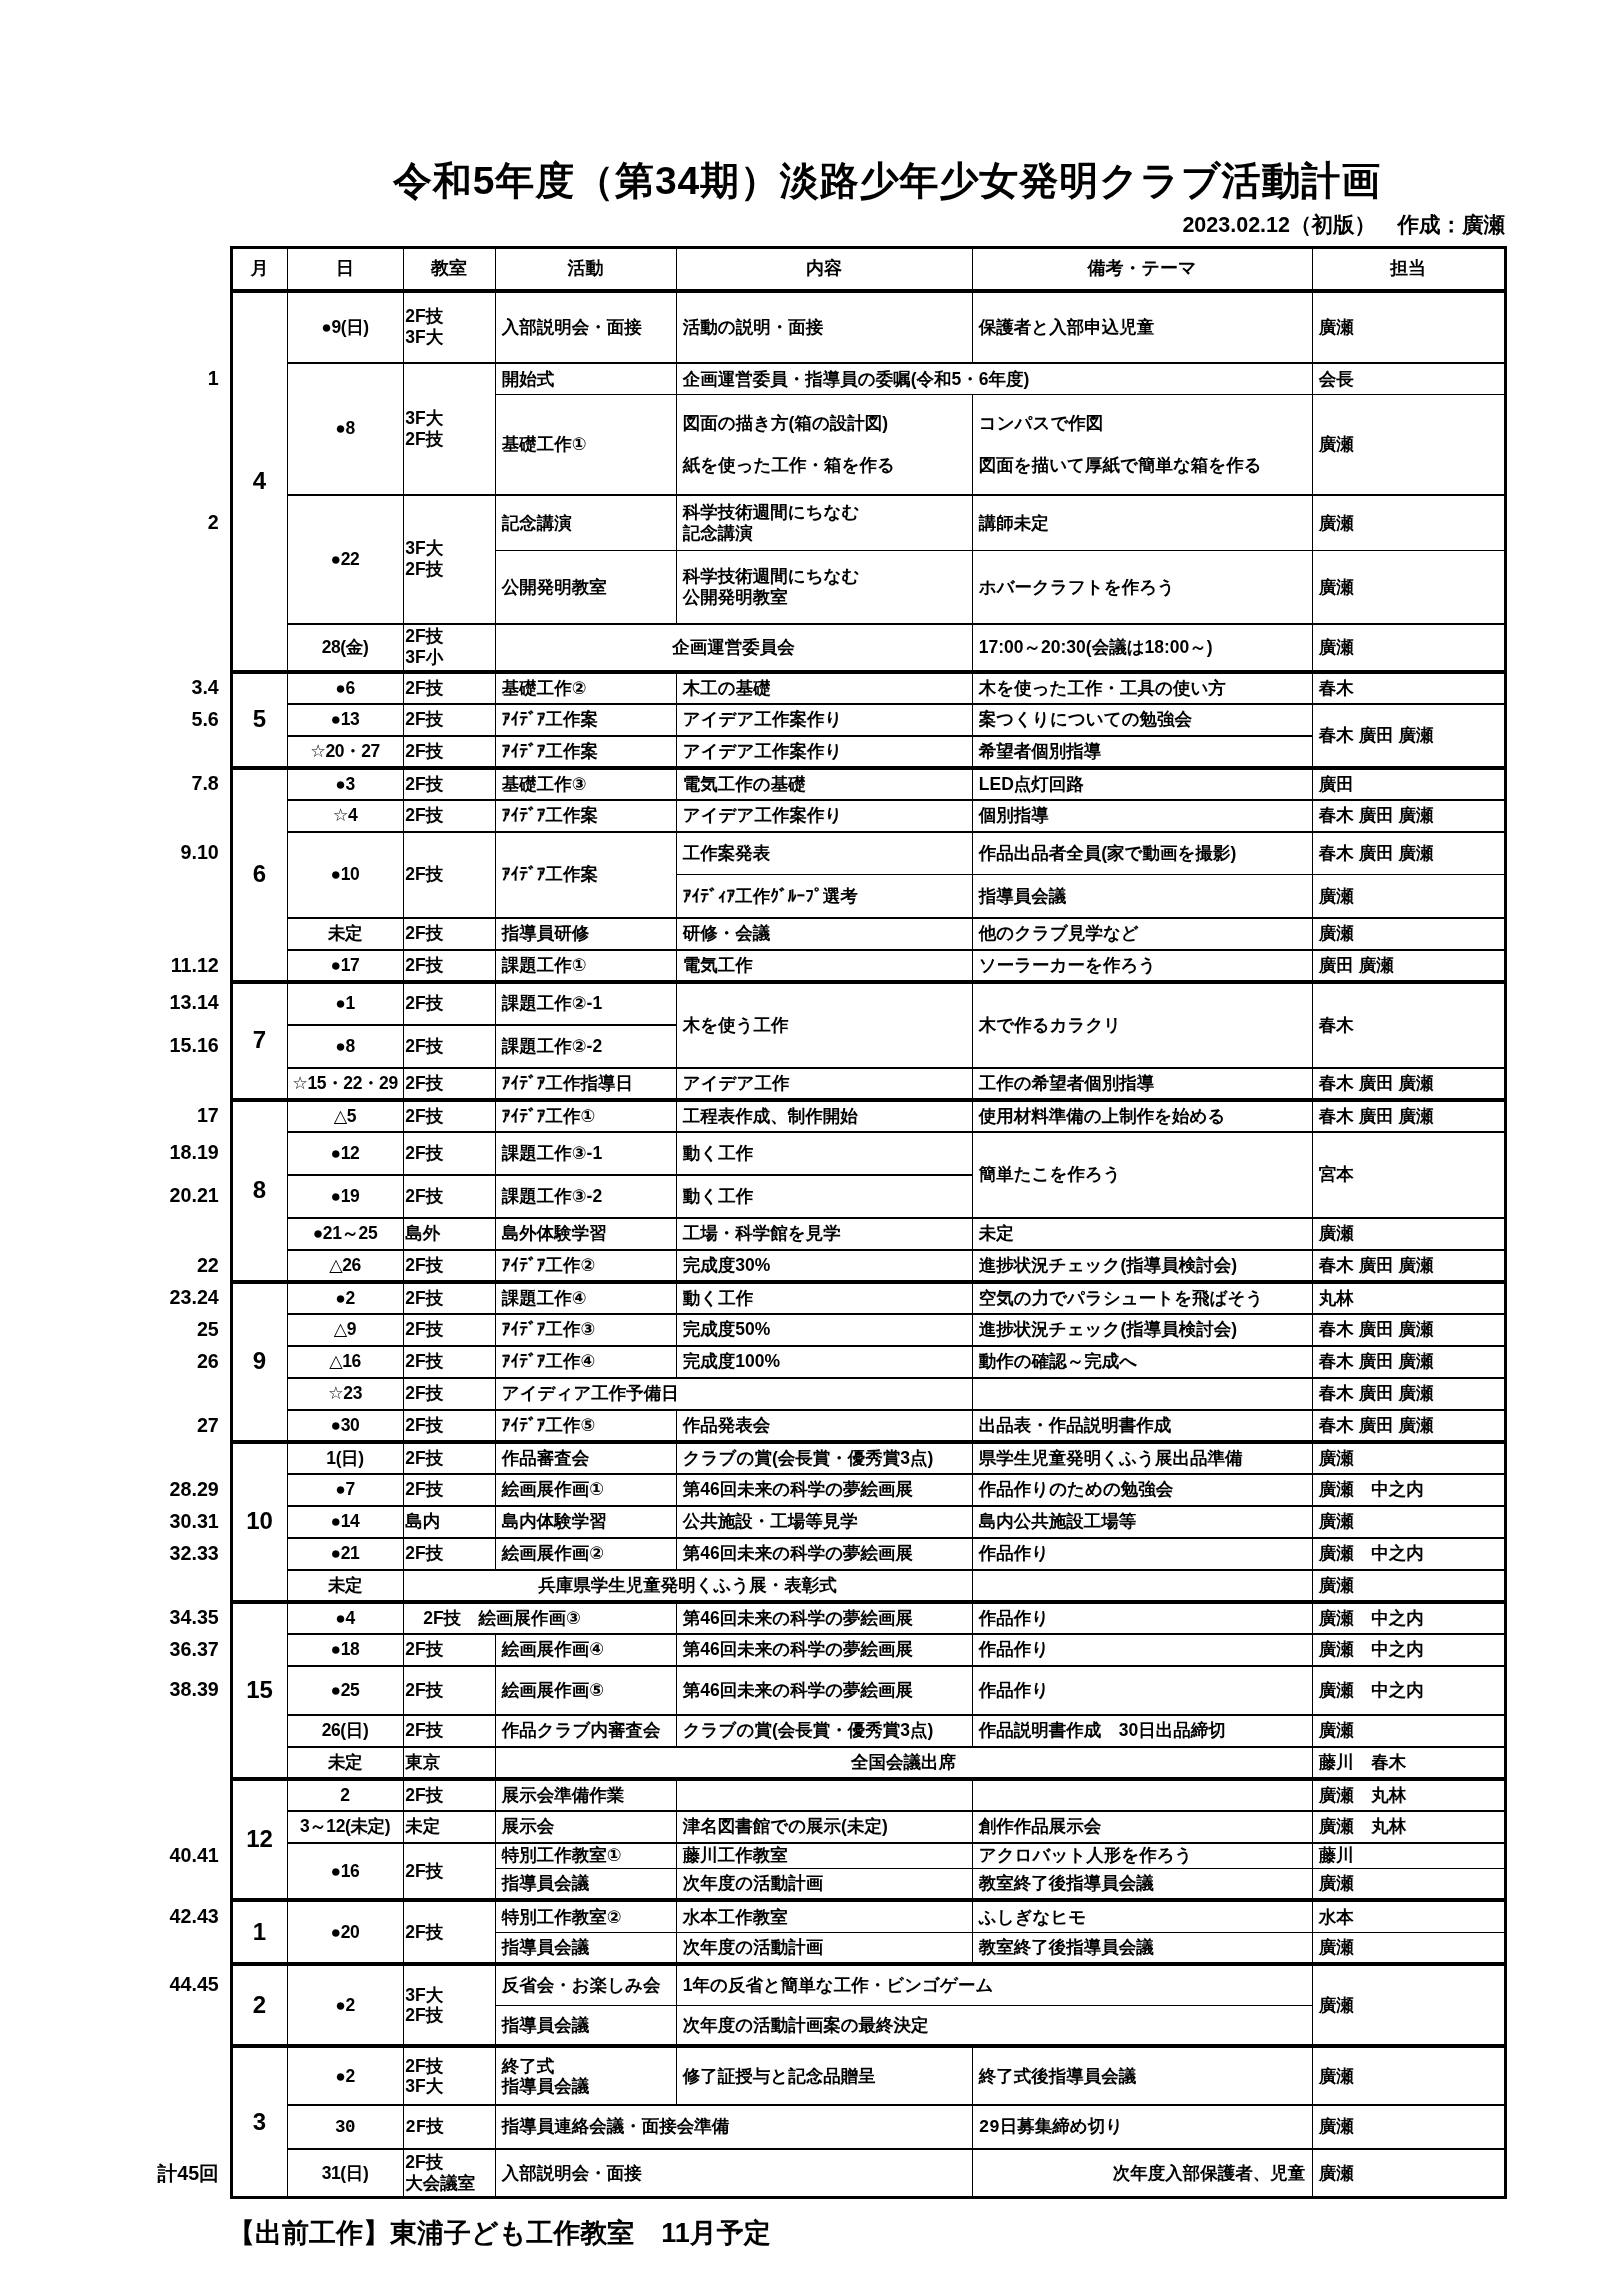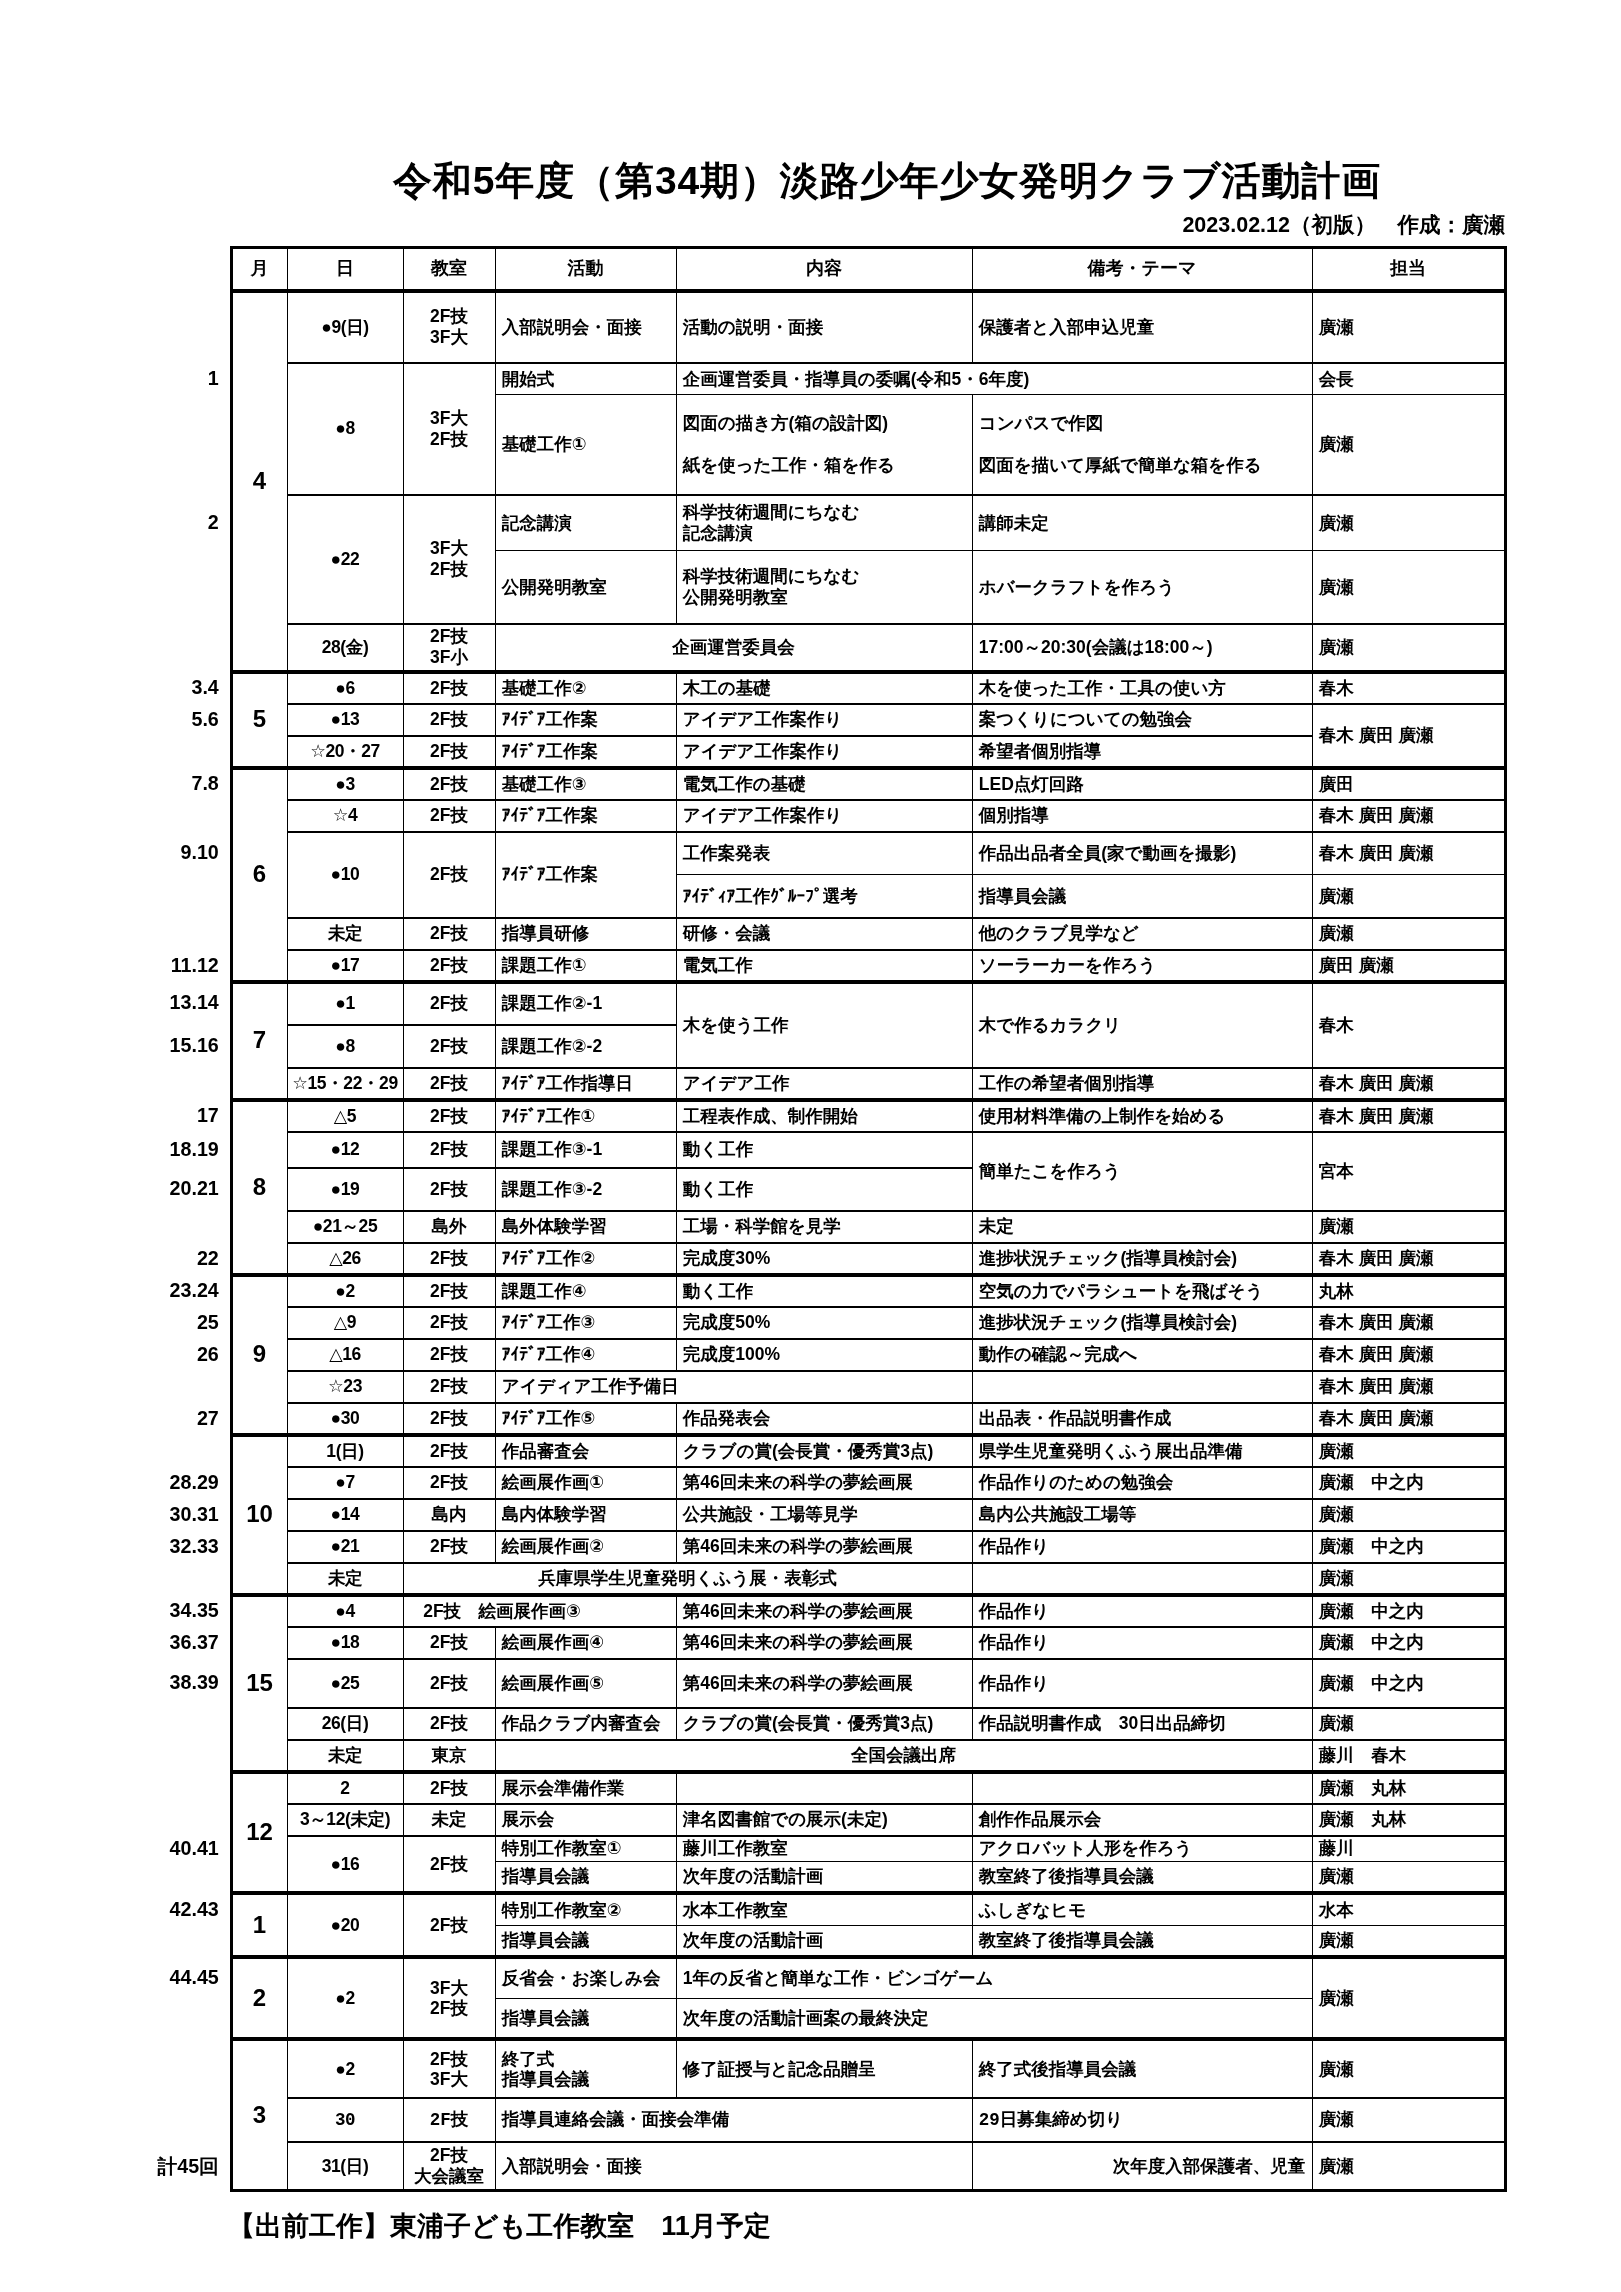--- a/index.html
+++ b/index.html
@@ -30,21 +30,21 @@
   th{text-align:center;font-size:18px;border-top-width:3.6px;border-bottom-width:2.7px;height:36px;padding:1.8px 1.8px;}
   th:nth-child(2){border-left-width:3.6px}
   th:last-child{border-right-width:3.6px}
   td.gutter,th.gutter{
     border:none;text-align:right;padding:0 10.7px 0 0;font-size:19.7px;white-space:nowrap;
   }
   tr.g > td:not(.gutter){border-top-width:2.7px}
   tr.m > td:not(.gutter){border-top-width:4.5px}
   td.k-month{text-align:center;font-size:24px;border-left-width:3.6px}
   td.k-day{text-align:center;padding:1.8px 1.8px;letter-spacing:-0.4px}
-  td.k-room{text-align:center;padding:1.8px 1.8px}
+  td.k-room{text-align:left;padding:1.8px 1.8px}
   td.k-roomact{padding-left:19.7px}
   td.k-staff{border-right-width:3.6px}
   td.al-c{text-align:center}
   .doc-footer{margin:16px 0 0 228px;font-size:27px;}
 </style>
 </head>
 <body>
 
 <div class="doc-title">令和5年度（第34期）淡路少年少女発明クラブ活動計画</div>
 <div class="doc-subtitle">2023.02.12（初版）　作成：廣瀬</div>
@@ -239,21 +239,21 @@
       <tr class="m" style="height: 32px;">
         <td class="gutter">17</td>
         <td rowspan="5" class="k-month">8</td>
         <td class="k-day">△5</td>
         <td class="k-room">2F技</td>
         <td class="k-act">ｱｲﾃﾞｱ工作①</td>
         <td class="k-con">工程表作成、制作開始</td>
         <td class="k-note">使用材料準備の上制作を始める</td>
         <td class="k-staff">春木 廣田 廣瀬</td>
       </tr>
-      <tr class="g" style="height: 36px;">
+      <tr class="g" style="height: 43px;">
         <td class="gutter">18.19</td>
         <td class="k-day">●12</td>
         <td class="k-room">2F技</td>
         <td class="k-act">課題工作③-1</td>
         <td class="k-con">動く工作</td>
         <td rowspan="2" class="k-note">簡単たこを作ろう</td>
         <td rowspan="2" class="k-staff">宮本</td>
       </tr>
       <tr class="g" style="height: 43px;">
         <td class="gutter">20.21</td>

